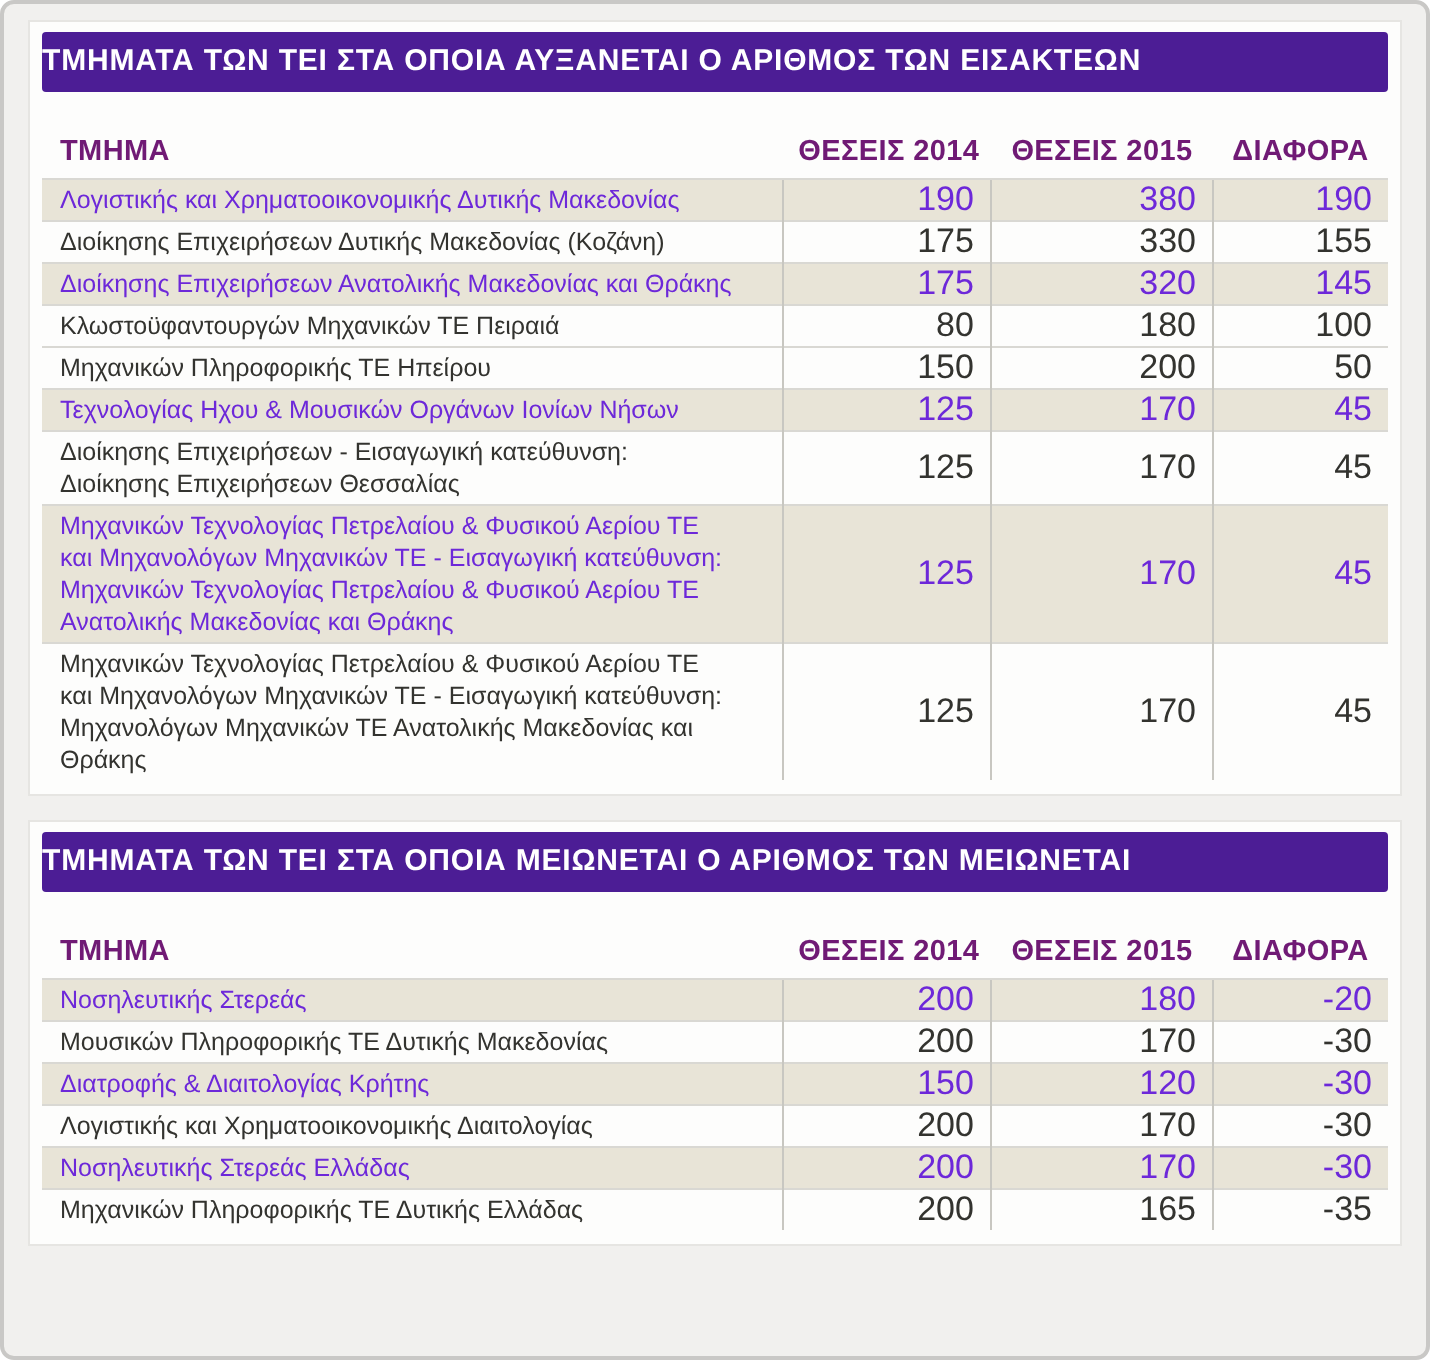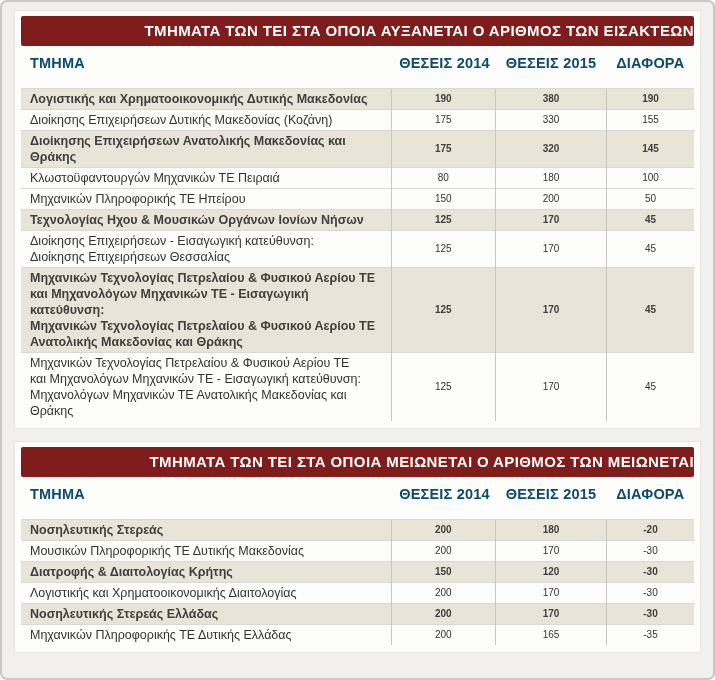--- a/index.html
+++ b/index.html
@@ -18,53 +18,53 @@
     overflow: hidden;
   }
   .panel {
     background: #fdfdfc;
     border: 1px solid #e6e5e2;
     padding: 5px 6px 7px;
     margin-bottom: 12px;
   }
   .bar {
     height: 30px; line-height: 30px;
-    background: #7f1d1d;
+    background: #4c1d95;
     color: #ffffff;
     font-weight: bold;
     font-size: 15px;
     letter-spacing: 0.4px;
-    text-align: right;
+    text-align: left;
     border-radius: 2px;
-    margin-bottom: 3px;
+    margin-bottom: 16px;
     white-space: nowrap;
     overflow: hidden;
   }
   table { width: 100%; border-collapse: collapse; table-layout: fixed; }
   th {
-    font-size: 14.5px; font-weight: bold; color: #0c4a6e;
-    padding: 6px 8px 17px; text-align: center; letter-spacing: 0.2px;
+    font-size: 14.5px; font-weight: bold; color: #701a75;
+    padding: 6px 8px 5px; text-align: center; letter-spacing: 0.2px;
     white-space: nowrap;
   }
   th.name { text-align: left; padding-left: 9px; }
   td {
     font-size: 12.5px;
     line-height: 16px;
     padding: 2px 8px;
     color: #33332f;
     vertical-align: middle;
   }
   tr.data td { border-top: 1px solid #d9d8d3; }
   td.name { text-align: left; padding-left: 9px; white-space: pre-line; }
   td.num {
-    text-align: center;
+    text-align: right;
     border-left: 1px solid #c8c7c1;
-    font-size: 10px;
-  }
-  tr.hl td { background: #e8e4d7; font-weight: bold; color: #404040; }
+    font-size: 17px;
+  }
+  tr.hl td { background: #e8e4d7; font-weight: normal; color: #6d28d9; }
 </style>
 </head>
 <body>
 
 <div class="page">
 
   <div class="panel">
     <div class="bar">ΤΜΗΜΑΤΑ ΤΩΝ ΤΕΙ ΣΤΑ ΟΠΟΙΑ ΑΥΞΑΝΕΤΑΙ Ο ΑΡΙΘΜΟΣ ΤΩΝ ΕΙΣΑΚΤΕΩΝ</div>
     <table>
       <colgroup>

